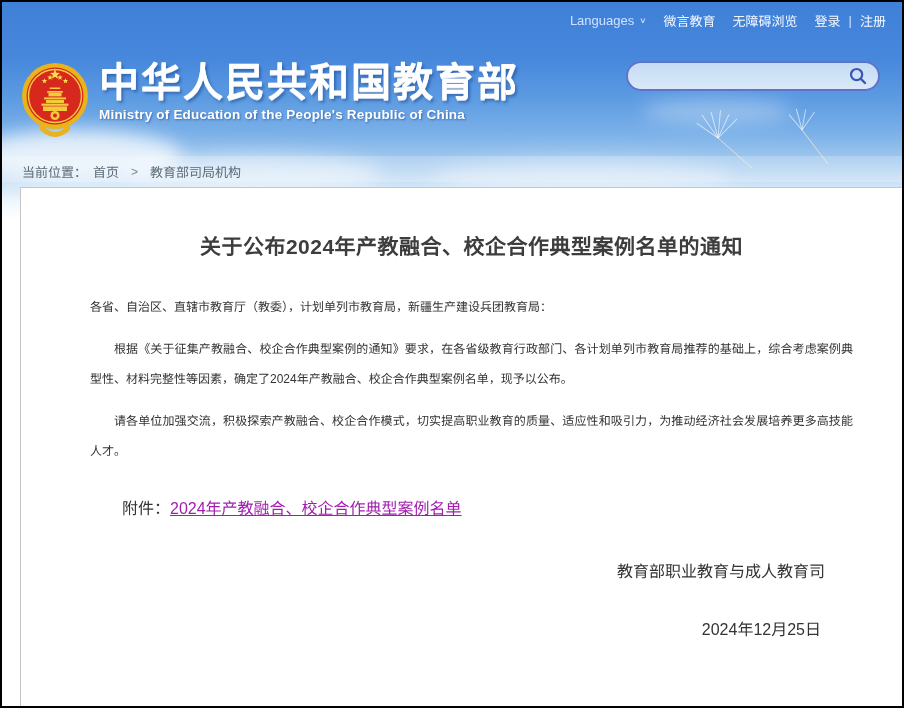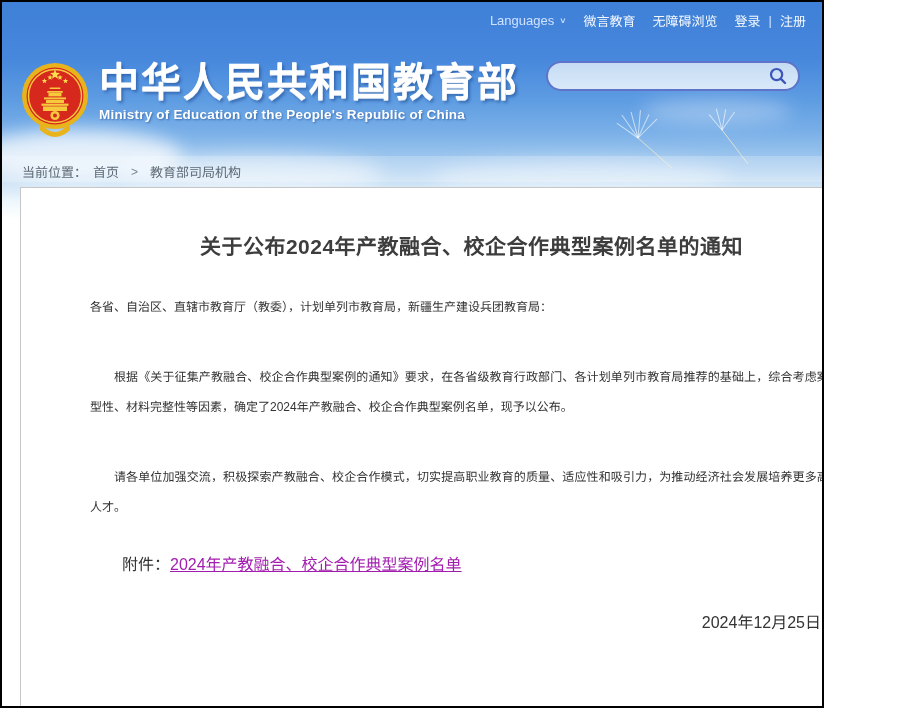--- a/index.html
+++ b/index.html
@@ -1,20 +1,20 @@
 <!DOCTYPE html>
 <html lang="zh-CN"><head>
 <meta charset="utf-8">
 <style>
   * { margin:0; padding:0; box-sizing:border-box; }
   html,body { width:924px; height:708px; }
   body { font-family:"Liberation Sans","DejaVu Sans",sans-serif; }
 
   .page{
-    position:relative; width:824px; height:708px;
+    position:relative; width:904px; height:708px;
     border:2px solid #000; overflow:hidden;
     background:linear-gradient(180deg,
       #3f80d8 0%, #4787dc 8%, #5e9ce2 14%, #7ab0e8 18.5%,
       #a5cbef 23%, #cfe4f6 26%, #f0f8fd 28.5%, #ffffff 31%, #ffffff 100%);
   }
 
   
   .cloud{ position:absolute; border-radius:50%; background:#fff; filter:blur(9px); opacity:.75; pointer-events:none; }
   .cloud.c1{ left:-30px; top:128px; width:210px; height:52px; }
   .cloud.c2{ left:120px; top:152px; width:260px; height:40px; opacity:.5; }
@@ -72,21 +72,21 @@
     position:absolute; left:18px; top:185px; width:888px; height:540px; z-index:2;
     background:#fff; border:1px solid #c6c6c6;
     padding:46px 54px 0 69px;
     color:#333;
   }
   .doc-title{
     text-align:center; font-size:21px; font-weight:700; color:#3d3d3d;
     line-height:26px; margin-bottom:32px; letter-spacing:.5px;
   }
   .doc-p{ font-size:12px; line-height:30px; color:#333; text-align:justify; }
-  .doc-p + .doc-p{ margin-top:40px; }
+  .doc-p + .doc-p{ margin-top:12px; }
   .doc-p.indent{ text-indent:2em; }
   .attach{ margin-top:28px; font-size:16px; line-height:30px; text-indent:2em; }
   .attach a{ color:#a21caf; text-decoration:underline; cursor:pointer; }
   .signer{ margin-top:33px; font-size:16px; line-height:30px; text-align:right; padding-right:28px; color:#333; }
   .doc-date{ margin-top:28px; font-size:16px; line-height:30px; text-align:right; padding-right:32px; color:#333; }
 </style>
 </head>
 <body>
 
 <div class="page">
@@ -214,16 +214,17 @@
   </div>
 
   <div class="content-box">
     <h1 class="doc-title">关于公布2024年产教融合、校企合作典型案例名单的通知</h1>
     <p class="doc-p">各省、自治区、直辖市教育厅（教委），计划单列市教育局，新疆生产建设兵团教育局：</p>
     <p class="doc-p indent">根据《关于征集产教融合、校企合作典型案例的通知》要求，在各省级教育行政部门、各计划单列市教育局推荐的基础上，综合考虑案例典型性、材料完整性等因素，确定了2024年产教融合、校企合作典型案例名单，现予以公布。</p>
     <p class="doc-p indent">请各单位加强交流，积极探索产教融合、校企合作模式，切实提高职业教育的质量、适应性和吸引力，为推动经济社会发展培养更多高技能人才。</p>
     <p class="attach">
       <span>附件：</span><a>2024年产教融合、校企合作典型案例名单</a>
     </p>
+    <div class="signer">教育部职业教育与成人教育司</div>
     <div class="doc-date">2024年12月25日</div>
   </div>
 
 </div>
 
 </body></html>

